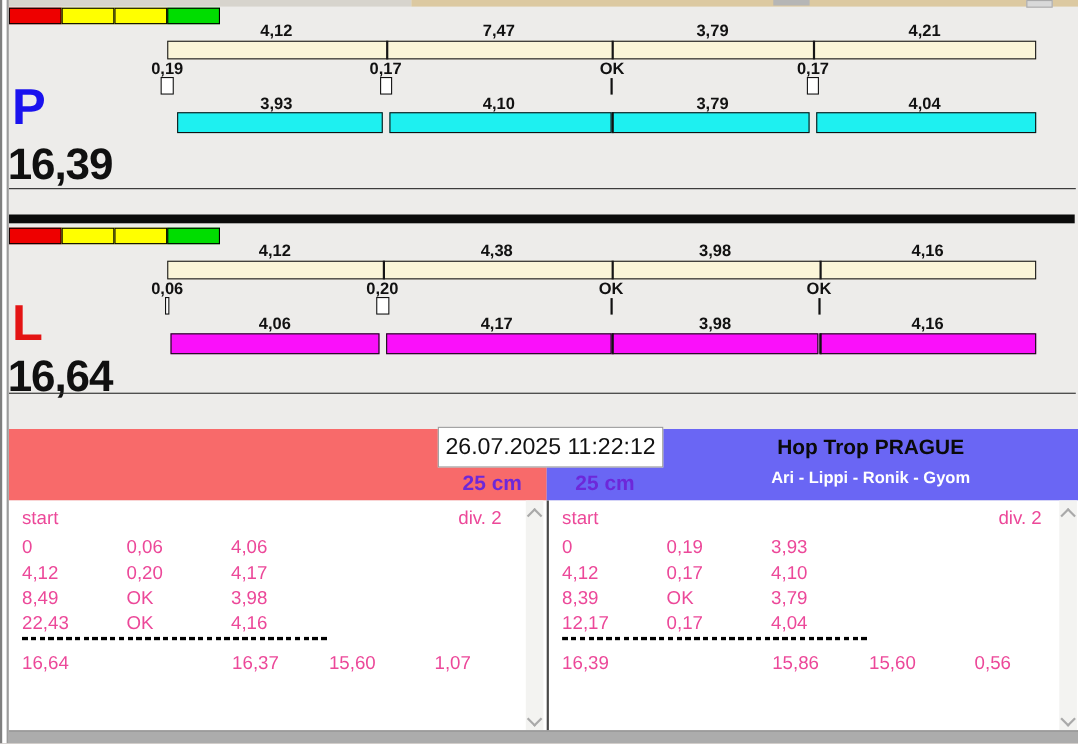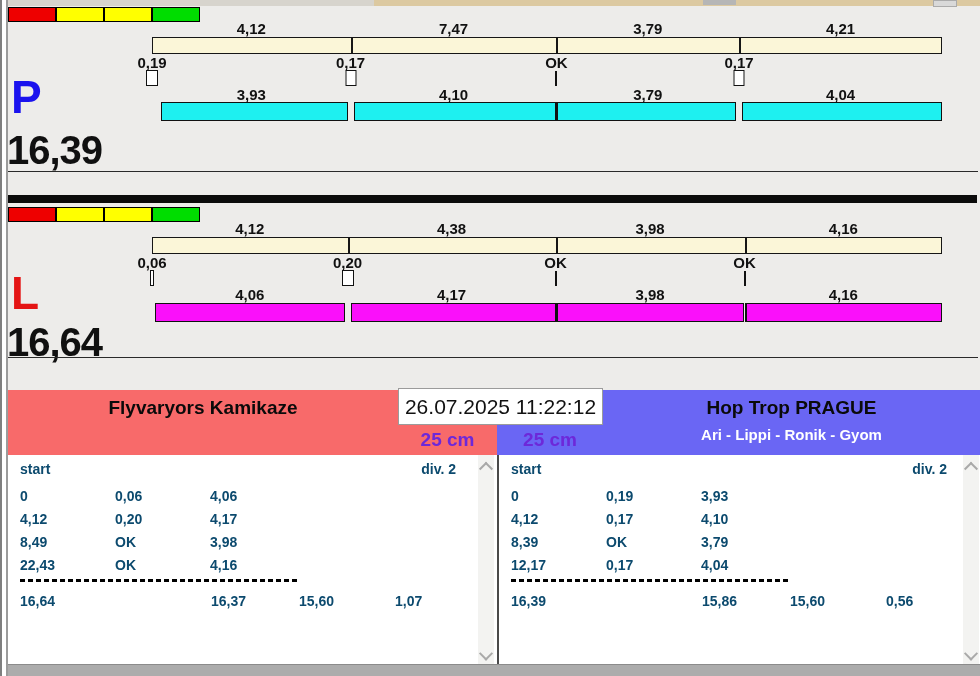--- a/index.html
+++ b/index.html
@@ -36,21 +36,21 @@
   .datetime-box{
     position:absolute;left:398px;top:388px;width:205px;height:37px;background:#ffffff;
     border:1px solid #9b9b9b;box-sizing:border-box;z-index:10;
     font-size:21px;color:#111;text-align:center;line-height:35px;white-space:nowrap;
   }
   .height-label{
     position:absolute;top:425px;height:30px;z-index:11;
     font-weight:bold;font-size:19px;color:#6d28d9;text-align:center;line-height:30px;
   }
   .result-table{position:absolute;top:455px;height:209px;background:#ffffff;}
-  .result-table .cell{position:absolute;font-weight:bold;font-size:14px;color:#0c4a6e;white-space:nowrap;}
+  .result-table .cell{position:absolute;font-weight:normal;font-size:17px;color:#ec4899;white-space:nowrap;}
   .dash-sep{position:absolute;left:12px;top:124px;width:278px;height:3px;
     background:repeating-linear-gradient(90deg,#000 0 5px,transparent 5px 8px);}
   
   .sbar{position:absolute;top:0;width:16px;height:209px;background:#f3f3f1;}
   .sb-btn{position:absolute;left:0;width:16px;height:16px;}
   .sb-top{top:2px;} .sb-bottom{bottom:2px;}
   .chev{display:block;width:8px;height:8px;border-left:2px solid #a9a9a9;border-top:2px solid #a9a9a9;margin:4px auto;}
   .chev.up{transform:rotate(45deg) translate(2px,2px);}
   .chev.down{transform:rotate(225deg) translate(1px,1px);}
 </style>
@@ -130,21 +130,20 @@
       <div class="lanenum" style="position: absolute; left: 843.25px; top: 286px;">4,16</div>
       <div style="position: absolute; left: 154.849px; top: 303px; width: 189.752px; height: 19px; background: rgb(250, 16, 250); border: 1px solid rgb(17, 17, 17); box-sizing: border-box;"></div>
       <div style="position: absolute; left: 350.601px; top: 303px; width: 204.945px; height: 19px; background: rgb(250, 16, 250); border: 1px solid rgb(17, 17, 17); box-sizing: border-box;"></div>
       <div style="position: absolute; left: 555.546px; top: 303px; width: 188.954px; height: 19px; background: rgb(250, 16, 250); border: 1px solid rgb(17, 17, 17); box-sizing: border-box;"></div>
       <div style="position: absolute; left: 744.5px; top: 303px; width: 197.5px; height: 19px; background: rgb(250, 16, 250); border: 1px solid rgb(17, 17, 17); box-sizing: border-box;"></div>
       <div style="position: absolute; left: 555.546px; top: 303px; width: 2px; height: 19px; background: rgb(17, 17, 17);"></div>
       <div style="position: absolute; left: 744.5px; top: 303px; width: 2px; height: 19px; background: rgb(17, 17, 17);"></div>
     </div>
 
   <div class="team-header" style="left: 8px; width: 489px; background: rgb(248, 106, 106);">
-    <div class="team-title" style="left:0;width:390px;">Flyvaryors Kamikaze</div>
   </div>
   <div class="team-header" style="left: 497px; width: 483px; background: rgb(106, 102, 244);">
     <div class="team-title" style="left:106px;width:377px;">Hop Trop PRAGUE</div>
     <div class="team-dogs" style="left:106px;width:377px;">Ari - Lippi - Ronik - Gyom</div>
   </div>
 
   <div class="datetime-box">26.07.2025 11:22:12</div>
 
   <div class="height-label" style="left:398px;width:99px;">25 cm</div>
   <div class="height-label" style="left:497px;width:106px;">25 cm</div>

